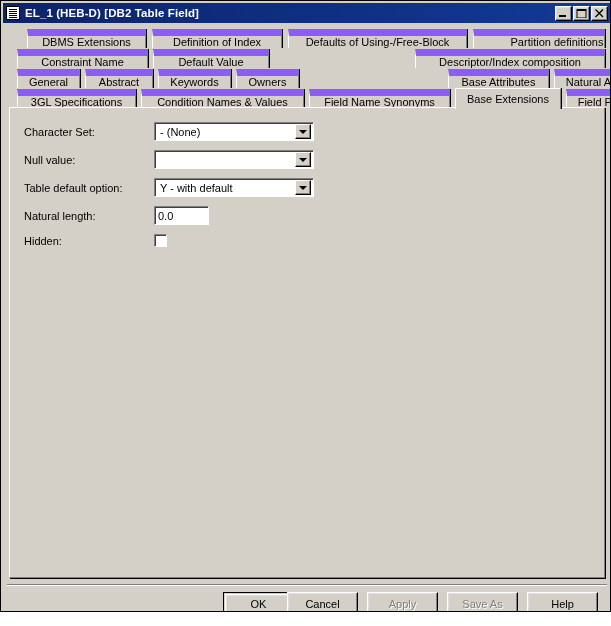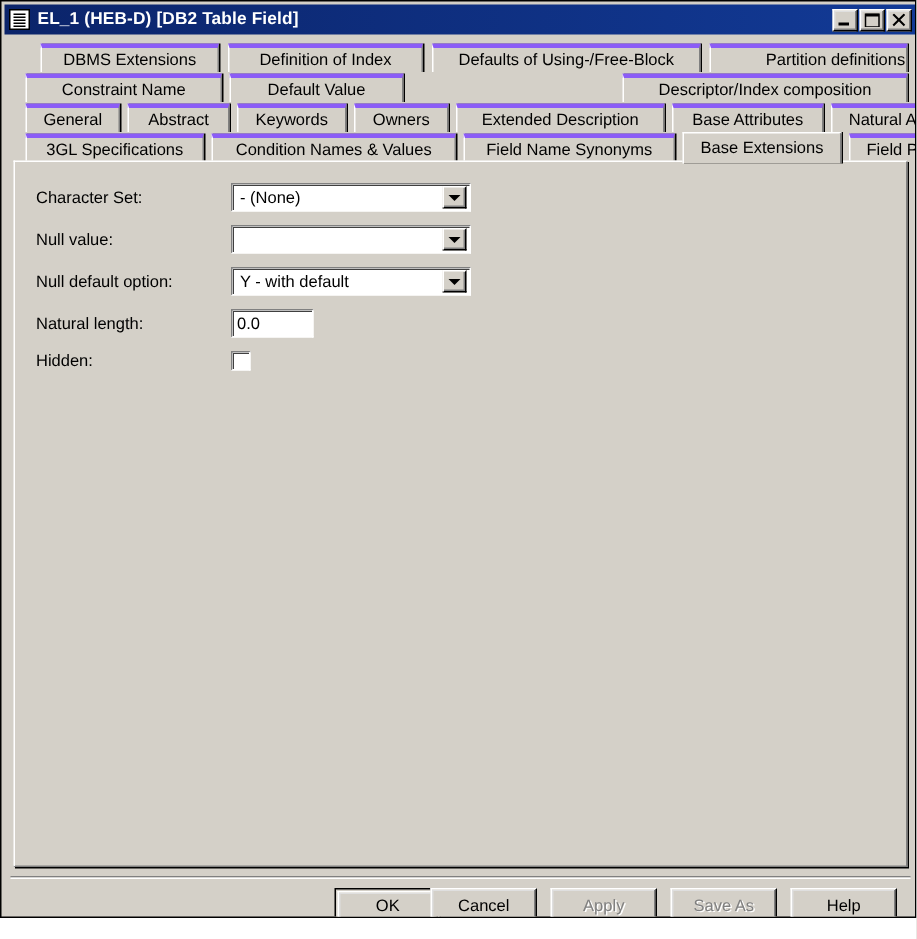--- a/index.html
+++ b/index.html
@@ -85,21 +85,21 @@
   .tabrow {
     position: relative;
     height: 19px;
   }
   .tab {
     position: absolute;
     top: 0;
     height: 19px;
     box-sizing: border-box;
     background: #d4d0c8;
-    border-top: 3px solid #8b5cf6;
+    border-top: 7px solid #8b5cf6;
     border-left: 1px solid #ffffff;
     border-right: 1px solid #808080;
     border-bottom: none;
     box-shadow: 1px 0 0 #000000;
     display: flex;
     align-items: center;
     justify-content: center;
     font-size: 11px;
     color: #000000;
     white-space: nowrap;
@@ -342,23 +342,20 @@
         </div>
       <div class="tab" style="left:76px;width:68px;">
           <span>Abstract</span>
         </div>
       <div class="tab" style="left:149px;width:73px;">
           <span>Keywords</span>
         </div>
       <div class="tab" style="left:227px;width:63px;">
           <span>Owners</span>
         </div>
-      <div class="tab" style="left:295px;width:139px;">
-          <span>Extended Description</span>
-        </div>
       <div class="tab" style="left:439px;width:101px;">
           <span>Base Attributes</span>
         </div>
       <div class="tab" style="left:545px;width:108px;">
           <span>Natural Attributes</span>
         </div>
     </div>
 
     <div class="tabrow" style="margin-top:1px;height:20px;">
       <div class="tab" style="left:8px;width:119px;">
@@ -392,21 +389,21 @@
 
     <div class="field-row" style="top:42px;">
       <span class="field-label">Null value:</span>
       <span class="combo">
         <span class="combo-value"></span>
         <span class="combo-arrow"></span>
       </span>
     </div>
 
     <div class="field-row" style="top:70px;">
-      <span class="field-label">Null default option:</span>
+      <span class="field-label">Table default option:</span>
       <span class="combo">
         <span class="combo-value">Y - with default</span>
         <span class="combo-arrow"></span>
       </span>
     </div>
 
     <div class="field-row" style="top:98px;">
       <span class="field-label">Natural length:</span>
       <span class="textbox">0.0</span>
     </div>

